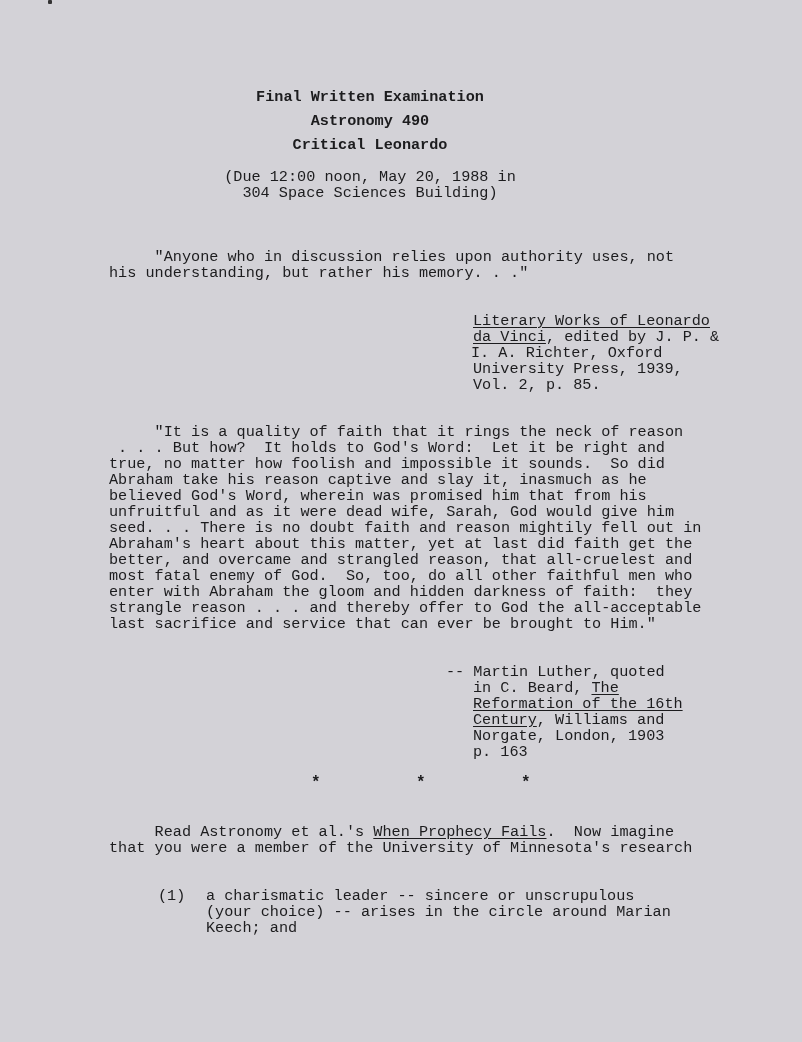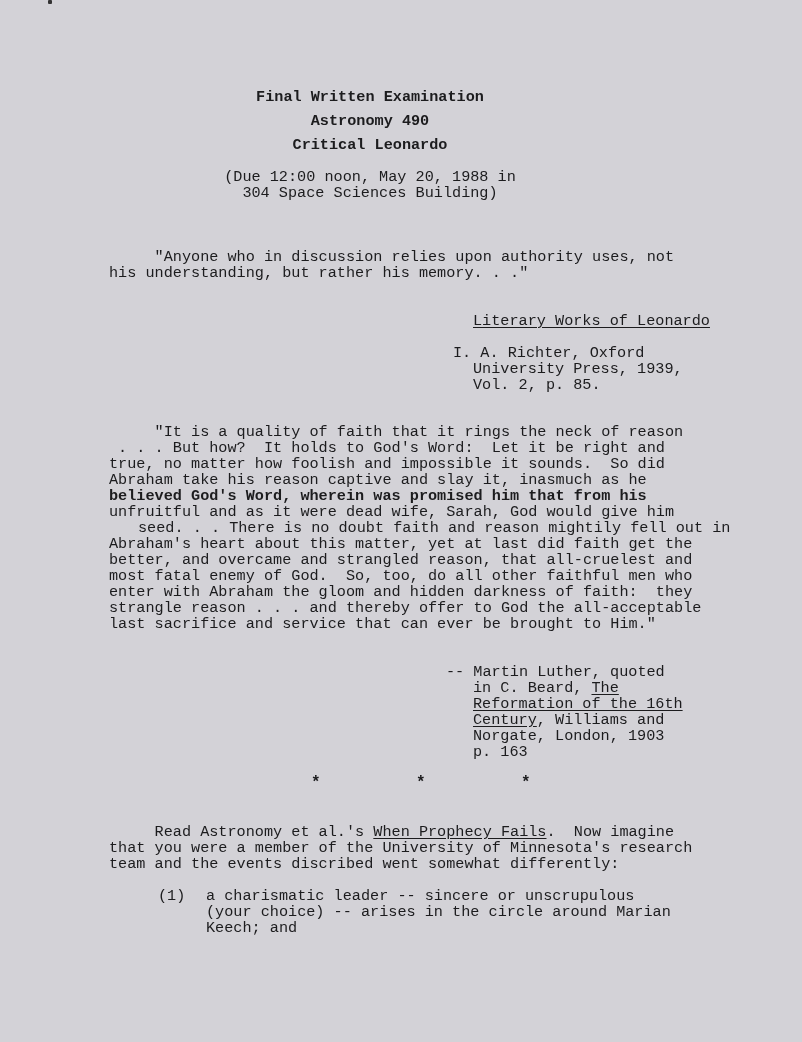--- a/index.html
+++ b/index.html
@@ -27,32 +27,33 @@
   <div class="line center title" style="top:89px">Final Written Examination</div>
   <div class="line center title" style="top:113px">Astronomy 490</div>
   <div class="line center title" style="top:137px">Critical Leonardo</div>
   <div class="line center" style="top:169px">(Due 12:00 noon, May 20, 1988 in</div>
   <div class="line center" style="top:185px">304 Space Sciences Building)</div>
 
   <div class="line" style="left:109px;top:249px">     "Anyone who in discussion relies upon authority uses, not</div>
   <div class="line" style="left:109px;top:265px">his understanding, but rather his memory. . ."</div>
 
   <div class="line" style="left:473px;top:313px"><u>Literary Works of Leonardo</u></div>
-  <div class="line" style="left:453px;top:345px">I. A. Richter, Oxford</div>
+  <div class="line" style="left:473px;top:329px"><u>da Vinci</u><span>, edited by J. P. &amp;</span></div>
+  <div class="line" style="left:471px;top:345px">I. A. Richter, Oxford</div>
   <div class="line" style="left:473px;top:361px">University Press, 1939,</div>
   <div class="line" style="left:473px;top:377px">Vol. 2, p. 85.</div>
 
   <div id="q2">
       <div class="line" style="left: 109px; top: 424px;">     "It is a quality of faith that it rings the neck of reason</div>
       <div class="line" style="left: 109px; top: 440px;"> . . . But how?  It holds to God's Word:  Let it be right and</div>
       <div class="line" style="left: 109px; top: 456px;">true, no matter how foolish and impossible it sounds.  So did</div>
       <div class="line" style="left: 109px; top: 472px; text-align: right;">Abraham take his reason captive and slay it, inasmuch as he</div>
-      <div class="line" style="left: 109px; top: 488px; font-weight: bold;">believed God's Word, wherein was promised him that from his</div>
+      <div class="line" style="left: 109px; top: 488px;">believed God's Word, wherein was promised him that from his</div>
       <div class="line" style="left: 109px; top: 504px;">unfruitful and as it were dead wife, Sarah, God would give him</div>
-      <div class="line" style="left: 109px; top: 520px; margin-left: 29px;">seed. . . There is no doubt faith and reason mightily fell out in</div>
+      <div class="line" style="left: 109px; top: 520px;">seed. . . There is no doubt faith and reason mightily fell out in</div>
       <div class="line" style="left: 109px; top: 536px;">Abraham's heart about this matter, yet at last did faith get the</div>
       <div class="line" style="left: 109px; top: 552px;">better, and overcame and strangled reason, that all-cruelest and</div>
       <div class="line" style="left: 109px; top: 568px;">most fatal enemy of God.  So, too, do all other faithful men who</div>
       <div class="line" style="left: 109px; top: 584px;">enter with Abraham the gloom and hidden darkness of faith:  they</div>
       <div class="line" style="left: 109px; top: 600px;">strangle reason . . . and thereby offer to God the all-acceptable</div>
       <div class="line" style="left: 109px; top: 616px; text-align: center;">last sacrifice and service that can ever be brought to Him."</div>
     </div>
 
   <div class="line" style="left:446px;top:664px">-- Martin Luther, quoted</div>
   <div class="line" style="left:473px;top:680px"><span>in C. Beard, </span><u>The</u></div>
@@ -60,19 +61,18 @@
   <div class="line" style="left:473px;top:712px"><u>Century</u><span>, Williams and</span></div>
   <div class="line" style="left:473px;top:728px">Norgate, London, 1903</div>
   <div class="line" style="left:473px;top:744px">p. 163</div>
 
   <div class="stars" style="left:311px">*</div>
   <div class="stars" style="left:416px">*</div>
   <div class="stars" style="left:521px">*</div>
 
   <div class="line" style="left:109px;top:824px"><span>     Read Astronomy et al.'s </span><u>When Prophecy Fails</u><span>.  Now imagine</span></div>
   <div class="line" style="left:109px;top:840px">that you were a member of the University of Minnesota's research</div>
-  <div class="line" style="left:109px;top:856px">team and the events discribed went somewhat differently:</div>
 
   <div class="line" style="left:158px;top:888px">(1)</div>
   <div class="line" style="left:206px;top:888px">a charismatic leader -- sincere or unscrupulous</div>
   <div class="line" style="left:206px;top:904px">(your choice) -- arises in the circle around Marian</div>
   <div class="line" style="left:206px;top:920px">Keech; and</div>
 </div>
 
 </body></html>

